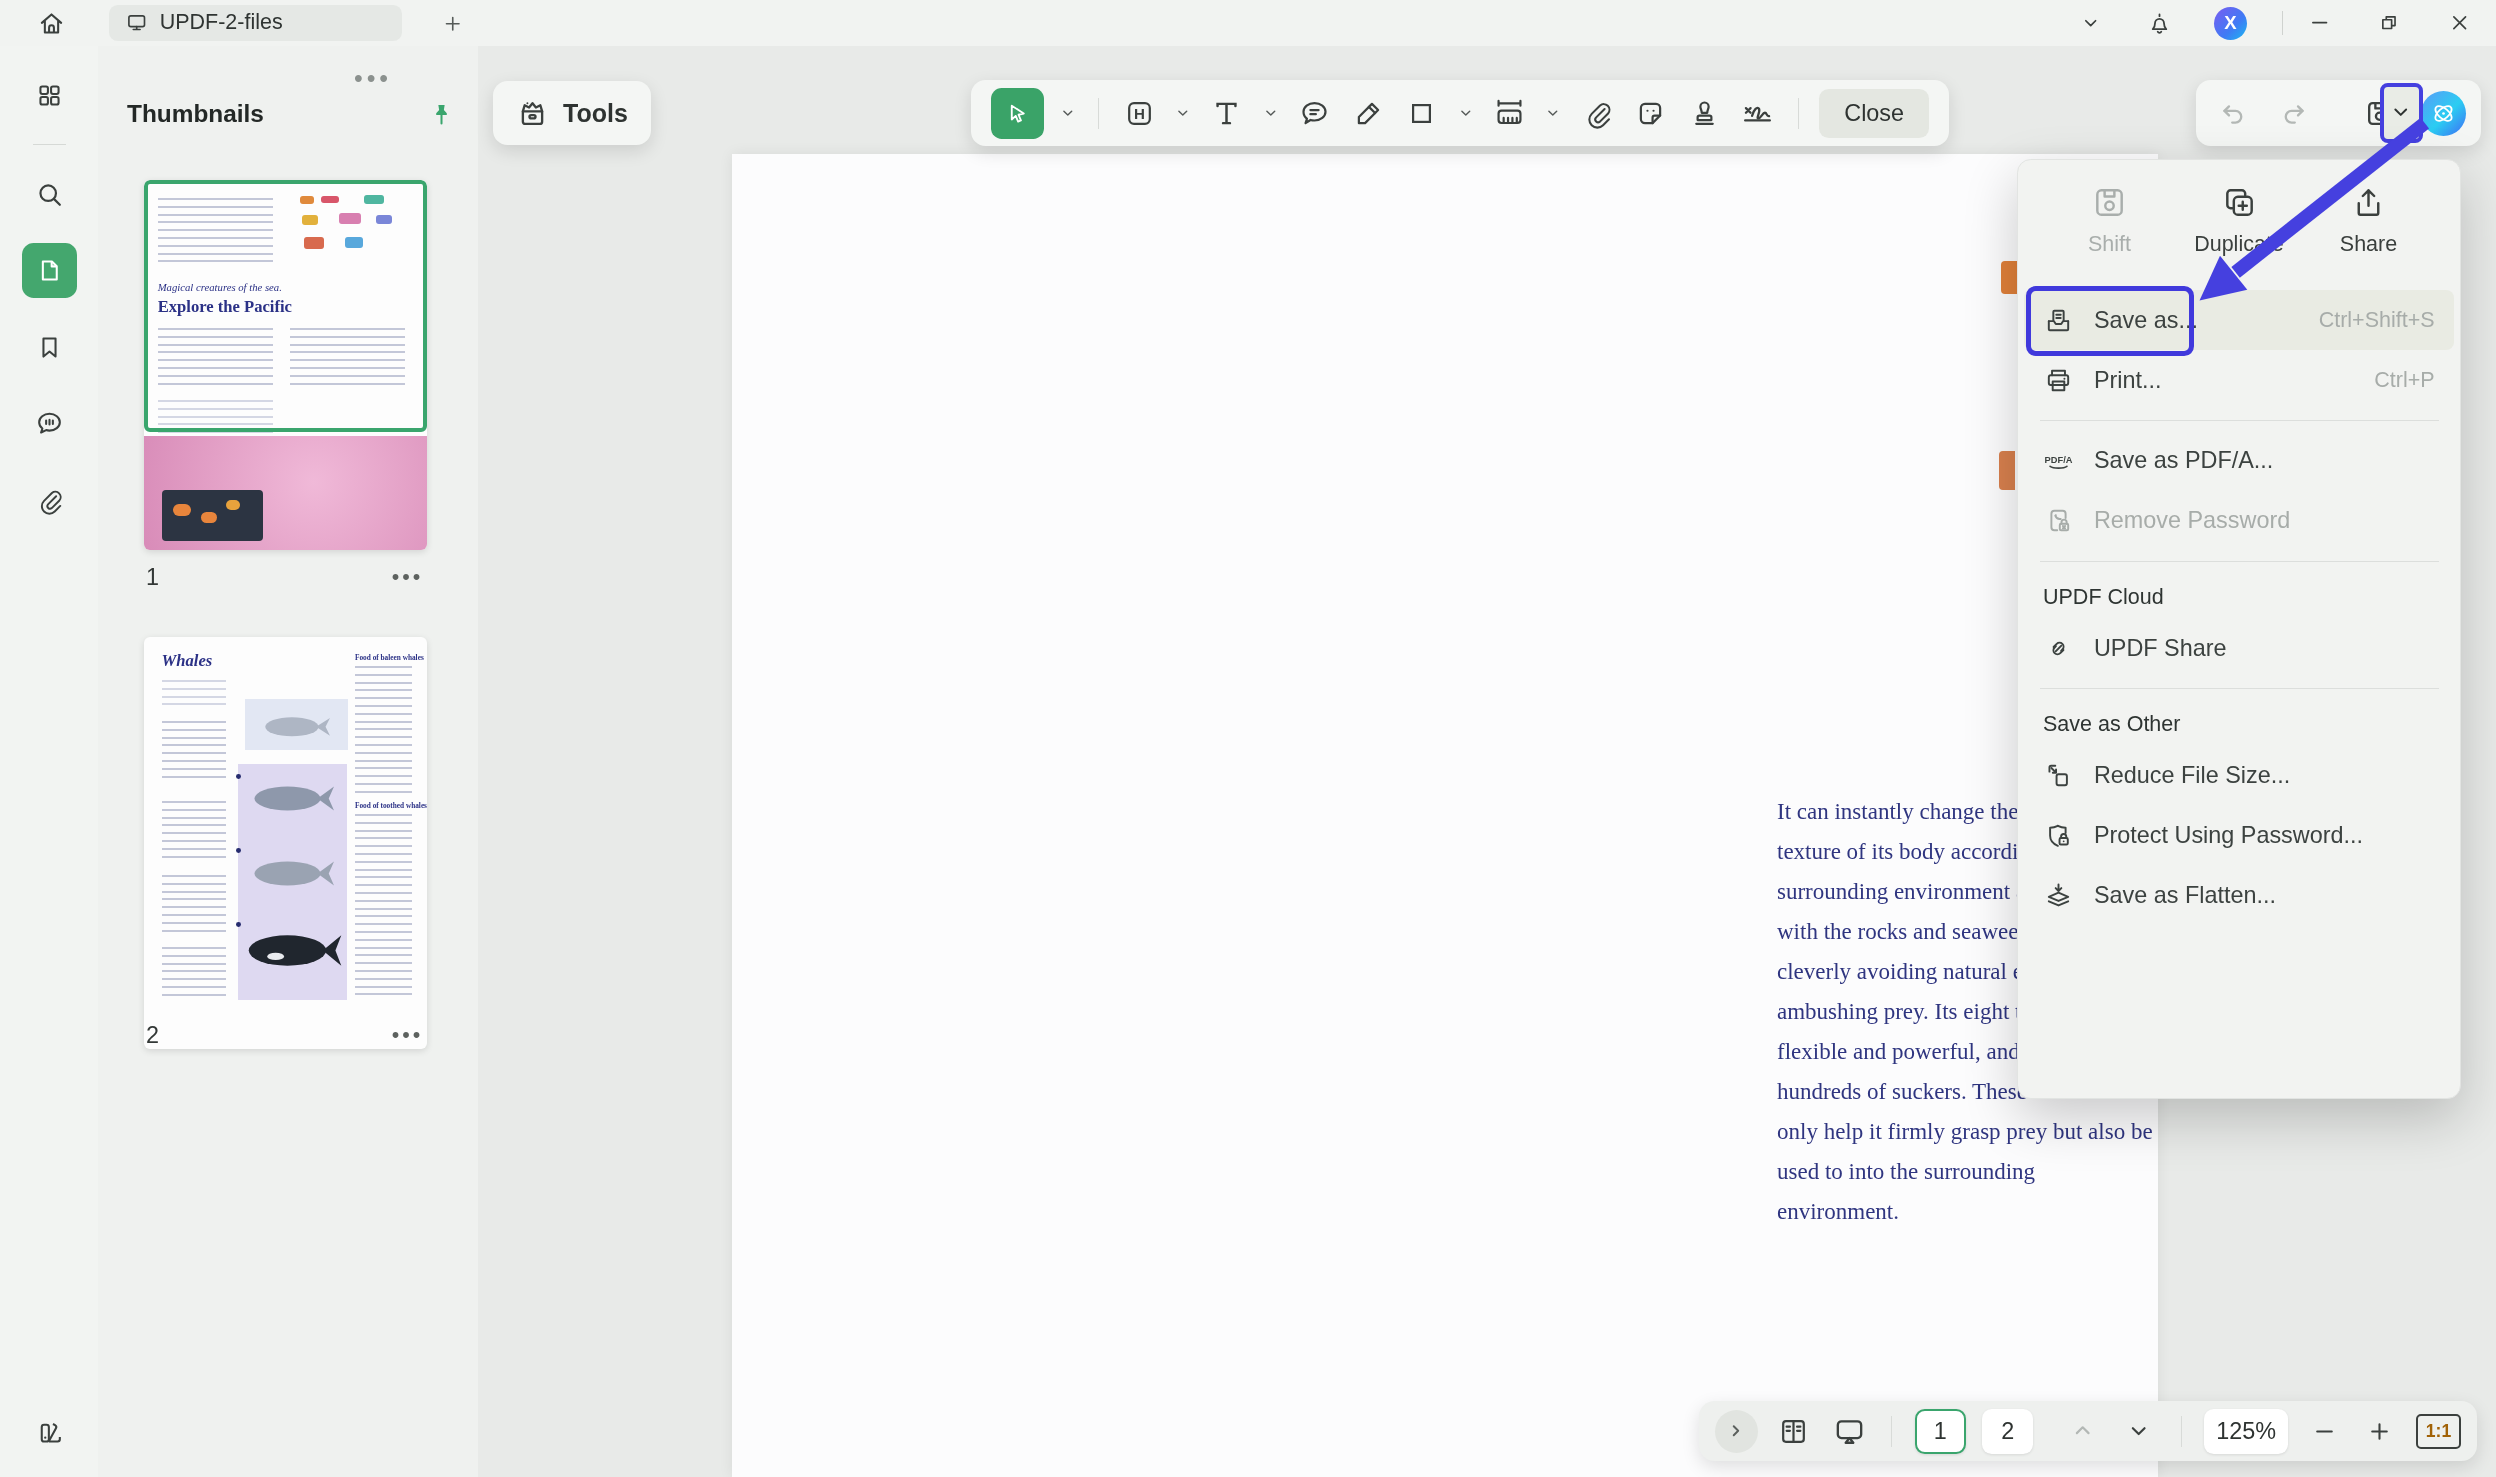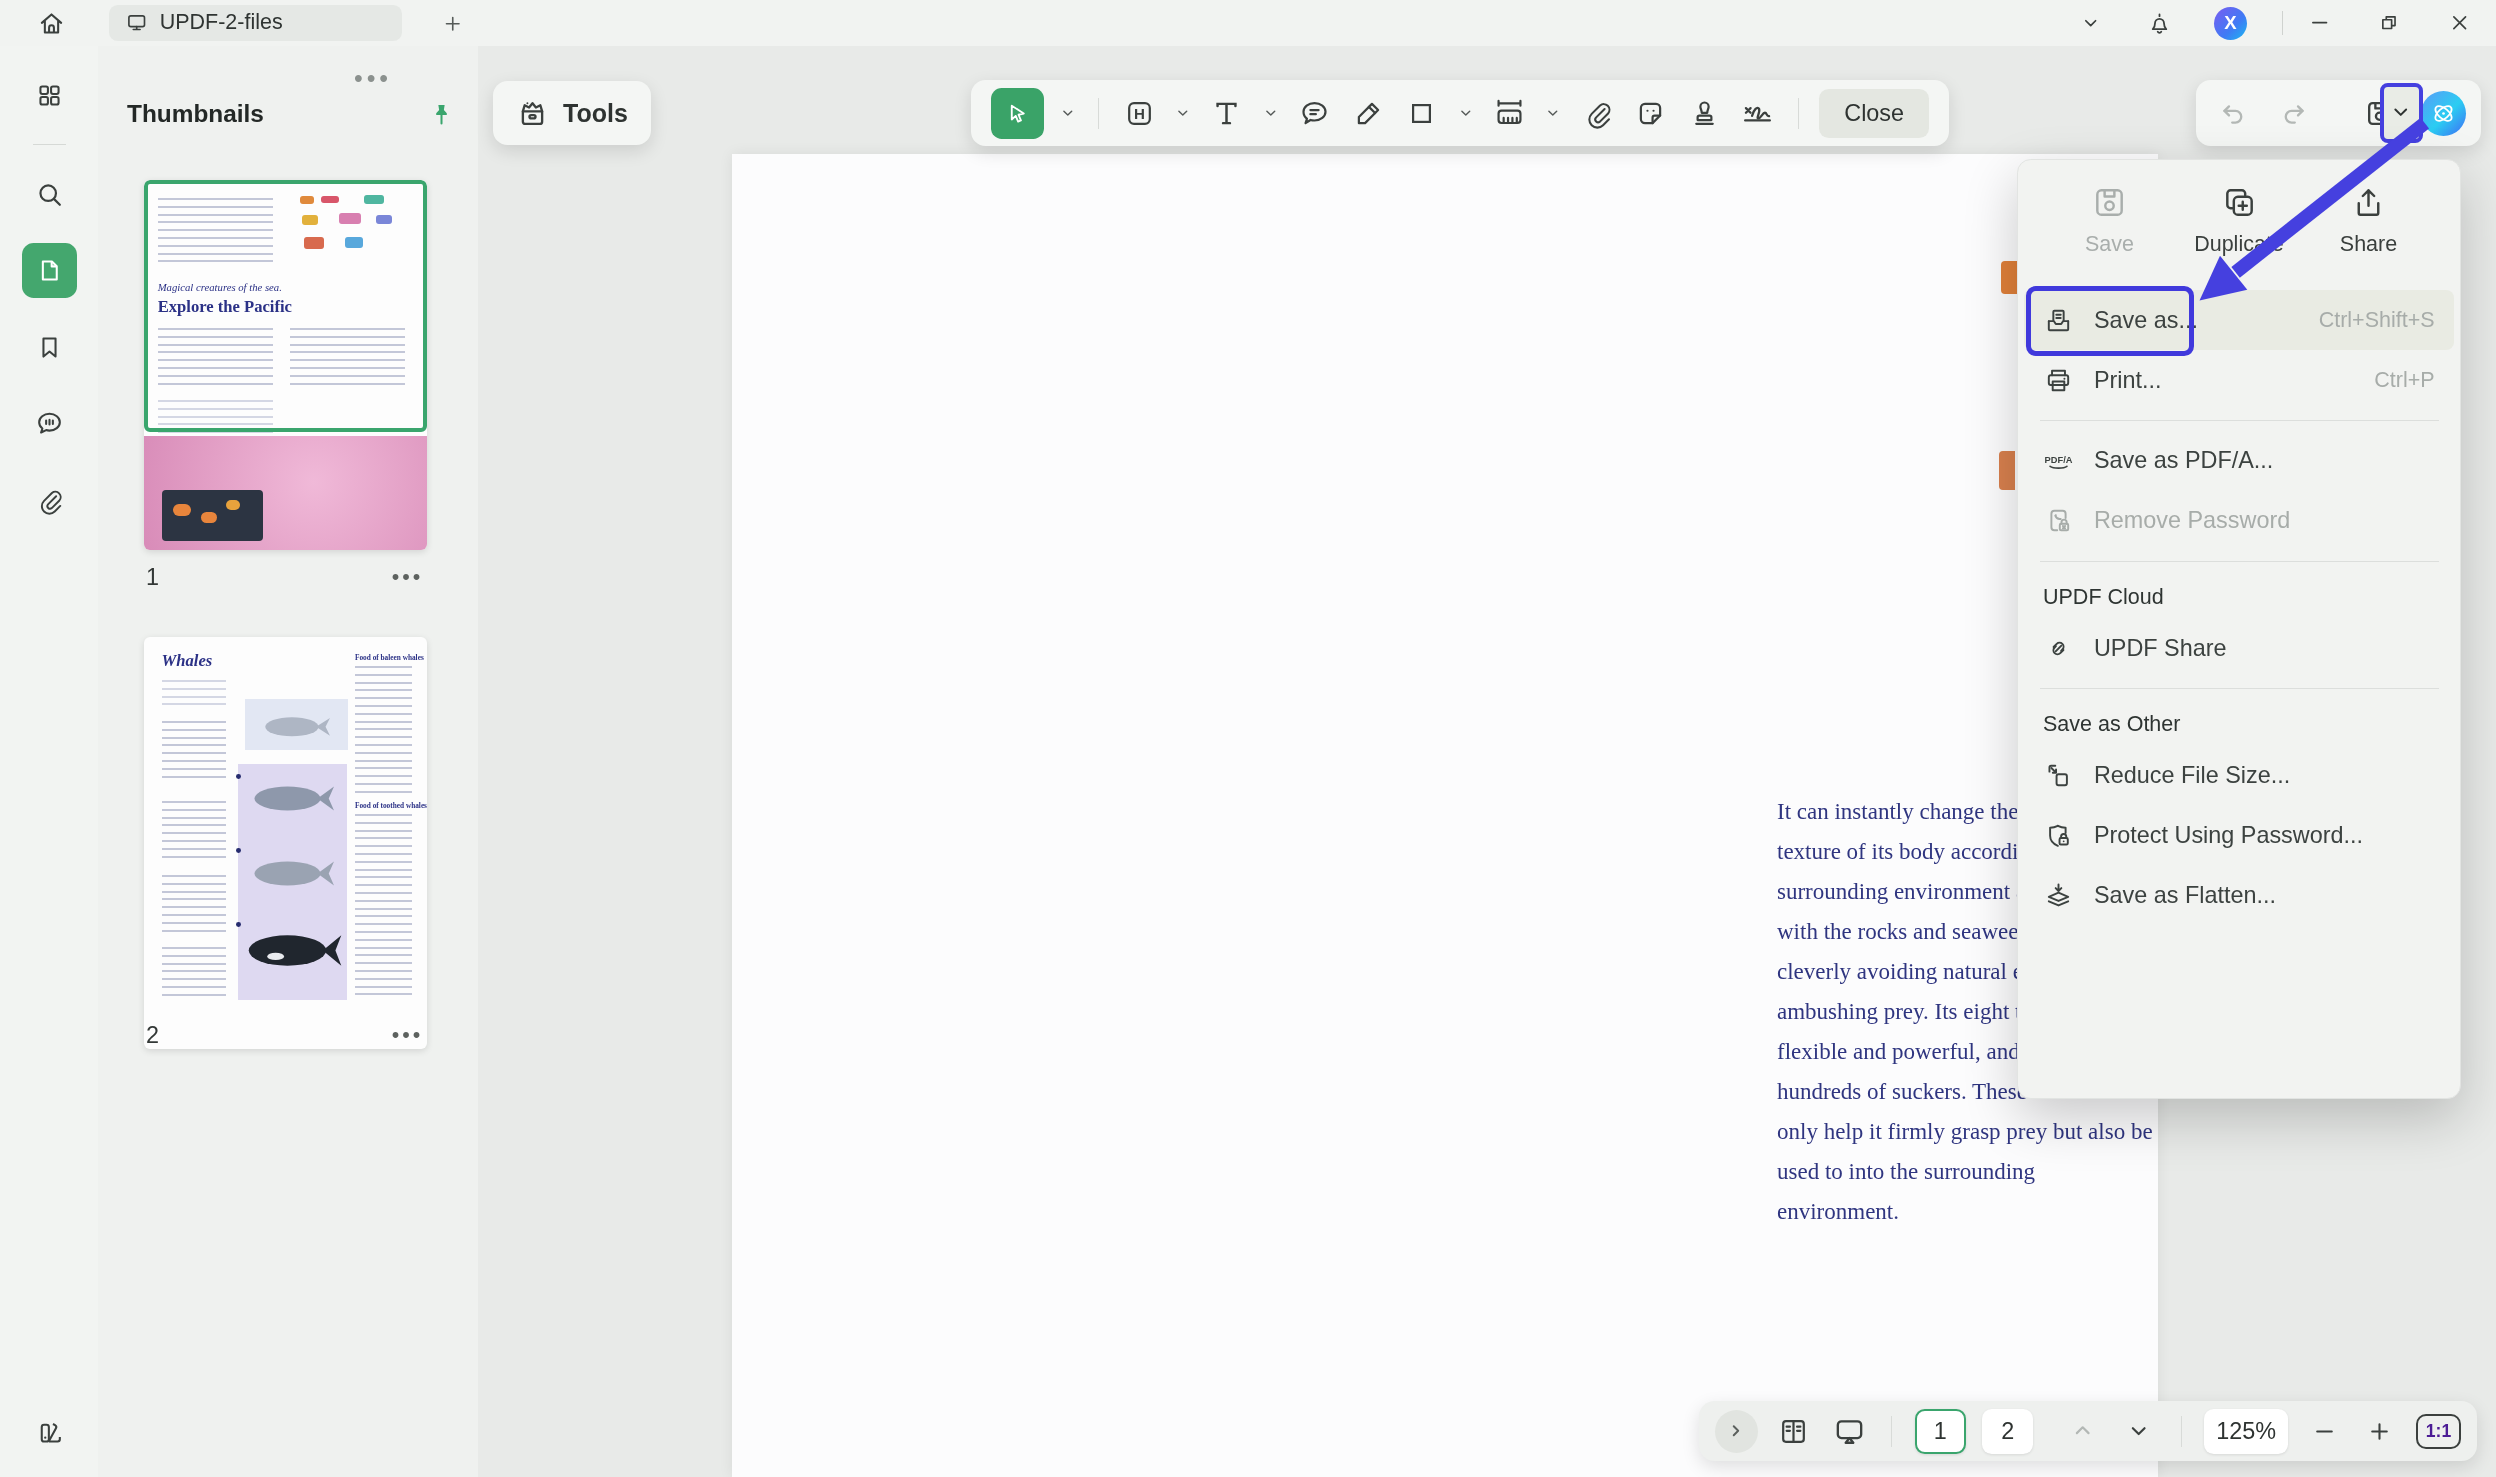--- a/index.html
+++ b/index.html
@@ -78,22 +78,22 @@
           display:flex;align-items:center;justify-content:center}
 
   
   .bottombar{left:1699px;top:1401px;height:60px;padding:0 15.6px;gap:16.6px;background:#eef0ee;border-radius:15.6px}
   .circbtn{width:43px;height:43px;border-radius:50%;background:#e1e4e0;display:flex;align-items:center;justify-content:center;color:#5a5f5c}
   .pgbtn{width:51px;height:45px;border-radius:9.8px;background:#fff;display:flex;align-items:center;justify-content:center;
          font-size:23.4px;color:#2e3331;box-shadow:0 1px 2.9px rgba(0,0,0,.1)}
   .pgbtn.cur{border:2.4px solid #3aa56d}
   .zoombtn{width:84px;height:45px;border-radius:9.8px;background:#fff;display:flex;align-items:center;justify-content:center;
            font-size:23.4px;color:#2e3331;box-shadow:0 1px 2.9px rgba(0,0,0,.1)}
-  .oto{width:45px;height:35px;border:2px solid #3b403e;border-radius:10px;display:flex;align-items:center;justify-content:center;
-       font-size:17.6px;font-weight:bold;color:#4c1d95}
+  .oto{width:45px;height:35px;border:2px solid #3b403e;border-radius:5px;display:flex;align-items:center;justify-content:center;
+       font-size:17.6px;font-weight:bold;color:#a16207}
 
   
   .menu{position:absolute;left:2017px;top:159px;width:444px;height:940px;background:#f2f3f1;border:1px solid #e2e4e2;
         border-radius:13.7px;box-shadow:0 19.5px 54px rgba(0,0,0,.2);z-index:10;display:flex;flex-direction:column;padding:17.6px 0 13.7px}
   .mtop{display:flex;justify-content:space-between;padding:5.9px 33px 2px;height:103px}
   .mact{display:flex;flex-direction:column;align-items:center;gap:9.8px;font-size:21.5px;color:#3a3f3d;width:117px}
   .mact.dis{color:#a9aeac}
   .mrow{position:relative;display:flex;align-items:center;height:60px;margin:0 5.9px;padding:0 19.5px;gap:19.5px;
         font-size:23.4px;color:#3c4240;border-radius:7.8px}
   .mrow.hl{background:#e9ebe3}
@@ -659,21 +659,21 @@
   <div class="menu">
     <div class="mtop">
       <div class="mact dis">
         <span class="ic" style="color:inherit">
           <svg width="39" height="39" viewBox="0 0 24 24" fill="none" stroke="currentColor" stroke-width="1.5" stroke-linejoin="round">
               <rect x="4.5" y="4.5" width="15" height="15" rx="2.5"></rect>
               <path d="M9 4.5v3.8h6V4.5"></path>
               <circle cx="12" cy="14" r="2.6"></circle>
             </svg>
         </span>
-        <span>Save</span>
+        <span>Shift</span>
       </div>
       <div class="mact">
         <span class="ic">
           <svg width="39" height="39" viewBox="0 0 24 24" fill="none" stroke="currentColor" stroke-width="1.5" stroke-linecap="round" stroke-linejoin="round">
               <path d="M7.5 15.5h-1a2 2 0 0 1-2-2v-7a2 2 0 0 1 2-2h7a2 2 0 0 1 2 2v1"></path>
               <rect x="8.5" y="8.5" width="11" height="11" rx="2.5"></rect>
               <path d="M14 11.5v5M11.5 14h5"></path>
             </svg>
         </span>
         <span>Duplicate</span>

